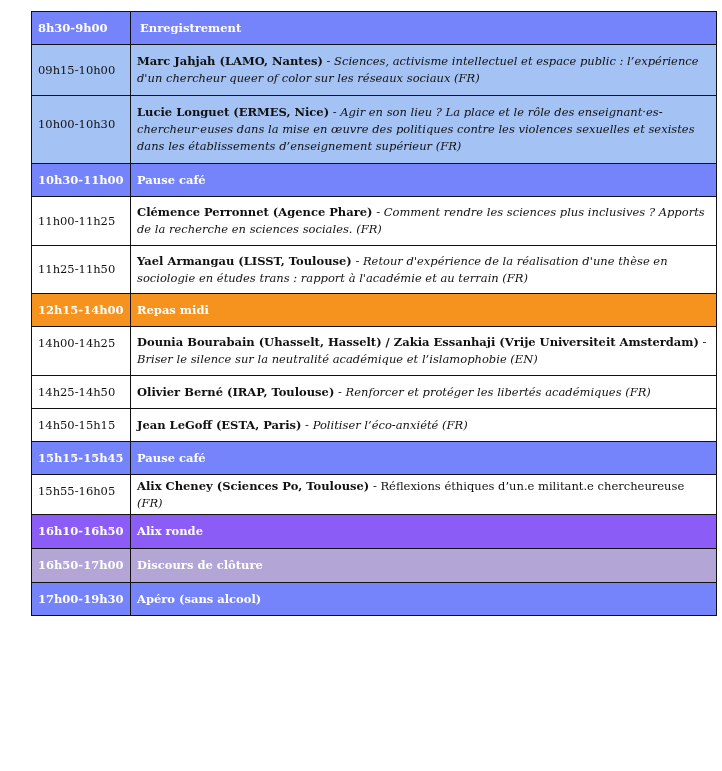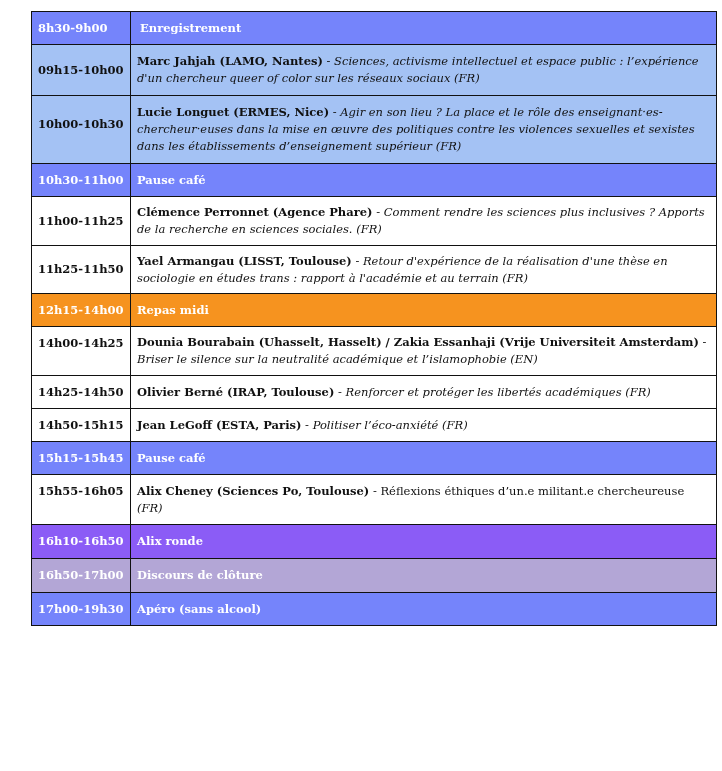--- a/index.html
+++ b/index.html
@@ -6,21 +6,21 @@
   body { width: 722px; height: 771px; position: relative; overflow: hidden;
          font-family: "DejaVu Serif", serif; }
   .schedule { position: absolute; left: 31px; top: 11px; width: 686px;
               border-collapse: collapse; table-layout: fixed; }
   .schedule td { border: 1px solid #111; padding: 0 6px; vertical-align: middle;
                  font-size: 11.5px; line-height: 17px; color: #111; }
   .schedule td.time { width: 86px; font-family: "DejaVu Serif", serif; }
   .schedule tr.special td { color: #ffffff; font-weight: bold; }
   .schedule tr.special td.time { font-weight: bold; }
   .schedule td.time { font-weight: normal; }
-  .schedule tr.talk td.time { font-weight: bold; color: #111; margin-left: 20px; }
+  .schedule tr.talk td.time { font-weight: normal; color: #111; margin-left: 20px; }
   .speaker { font-weight: bold; }
   .title-it { font-style: italic; }
   .sep { }
   .row-blue td { background: #7584fb; }
   .row-lavender td { background: #b3a6d6; }
   .row-lightblue td { background: #a4c2f4; }
   .row-orange td { background: #f6931f; }
   .row-green td { background: #8b5cf6; }
   .row-white td { background: #ffffff; }
 </style>
@@ -66,21 +66,21 @@
       <td><span class="speaker">Olivier Berné (IRAP, Toulouse)</span><span class="sep"> - </span><span class="title-it">Renforcer et protéger les libertés académiques (FR)</span></td>
     </tr>
     <tr class="talk row-white" style="height:33px">
       <td class="time">14h50-15h15</td>
       <td><span class="speaker">Jean LeGoff (ESTA, Paris)</span><span class="sep"> - </span><span class="title-it">Politiser l’éco-anxiété (FR)</span></td>
     </tr>
     <tr class="special row-blue" style="height:33px">
       <td class="time">15h15-15h45</td>
       <td>Pause café</td>
     </tr>
-    <tr class="talk row-white" style="height:50px">
+    <tr class="talk row-white" style="height:40px">
       <td class="time" style="vertical-align:top;padding-top:8px">15h55-16h05</td>
       <td><span class="speaker">Alix Cheney (Sciences Po, Toulouse)</span><span class="sep"> - </span><span>Réflexions éthiques d’un.e militant.e chercheureuse</span> <span class="title-it">(FR)</span></td>
     </tr>
     <tr class="special row-green" style="height:34px">
       <td class="time">16h10-16h50</td>
       <td>Alix ronde</td>
     </tr>
     <tr class="special row-lavender" style="height:34px">
       <td class="time">16h50-17h00</td>
       <td>Discours de clôture</td>

